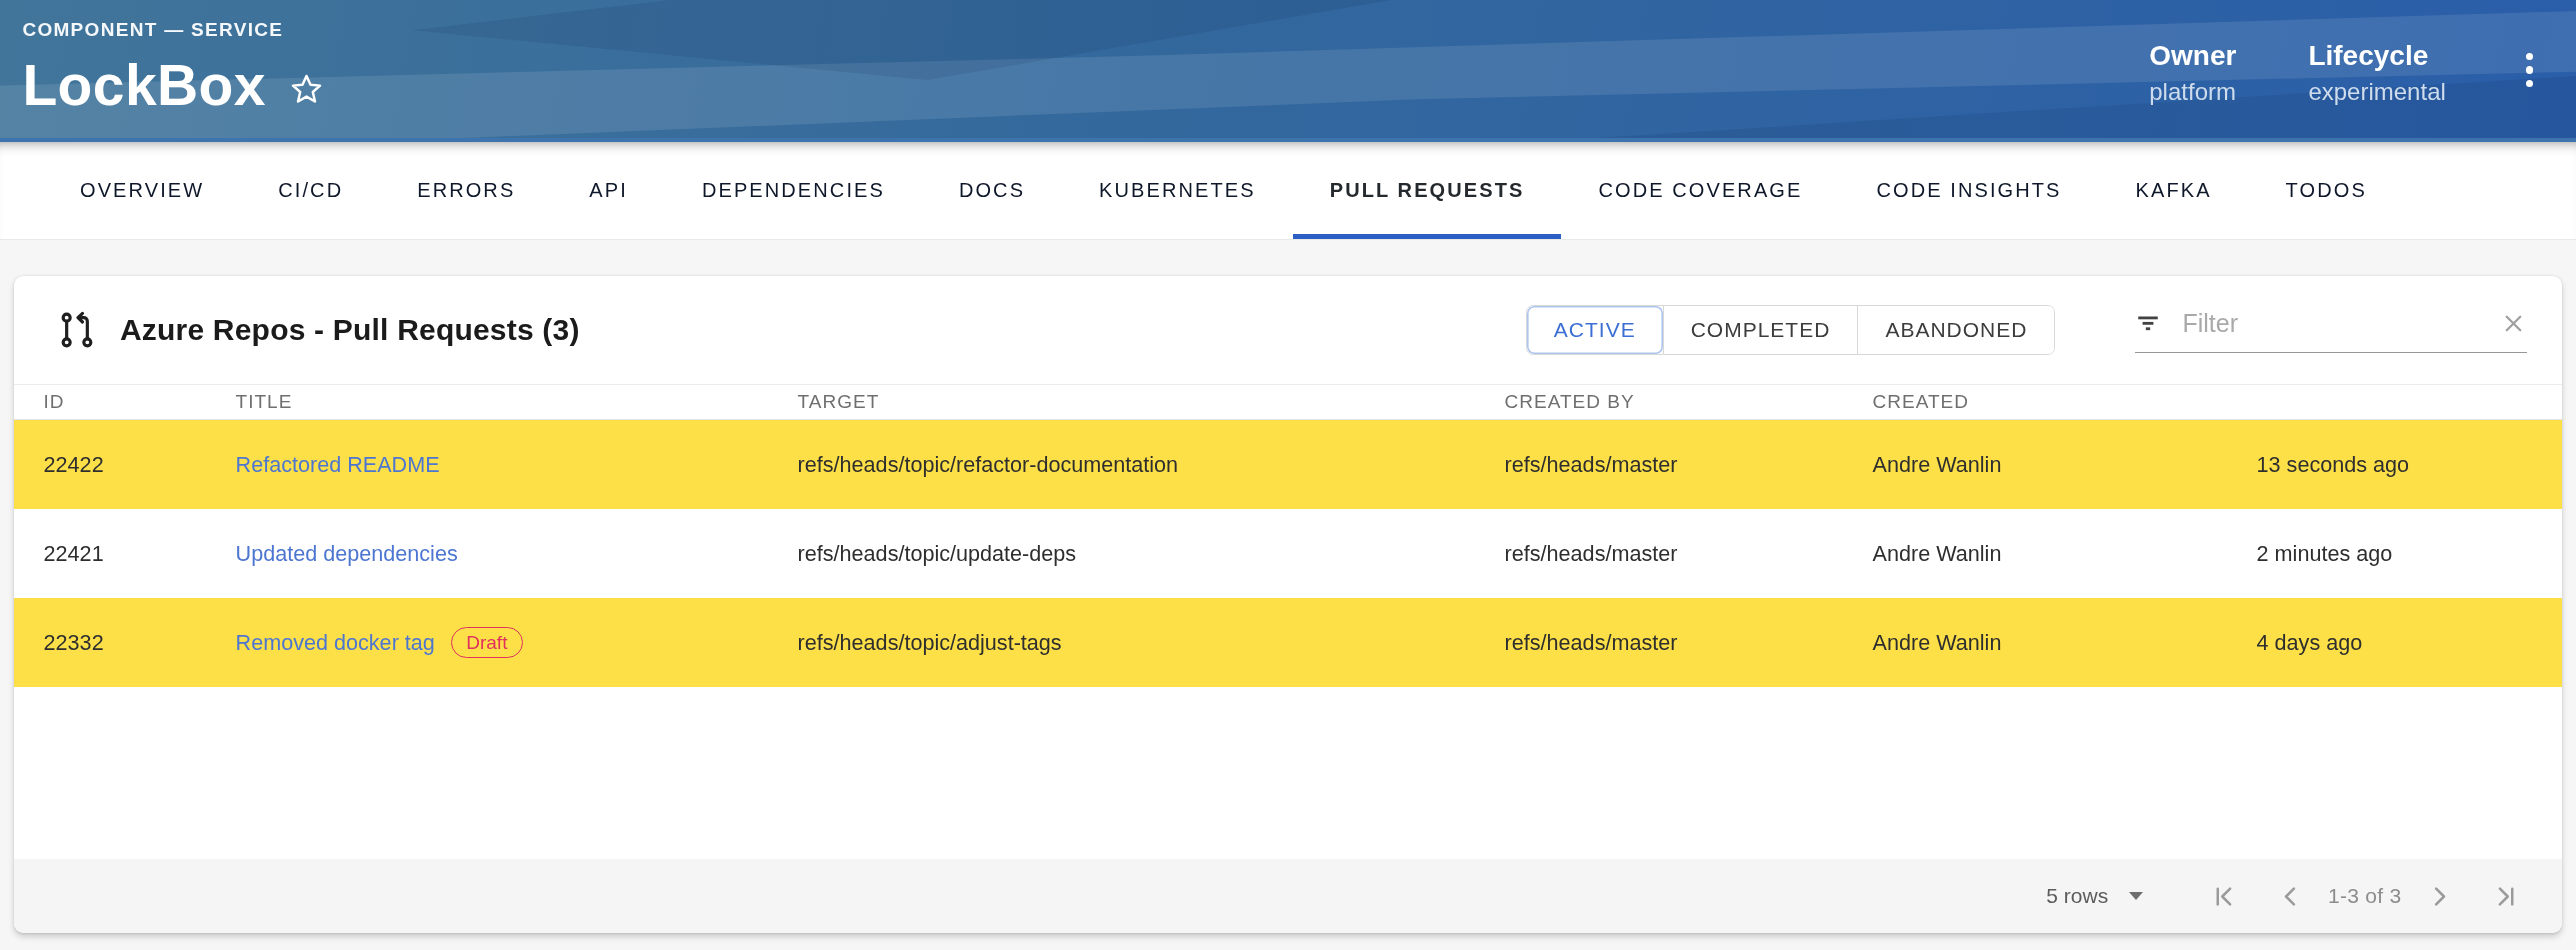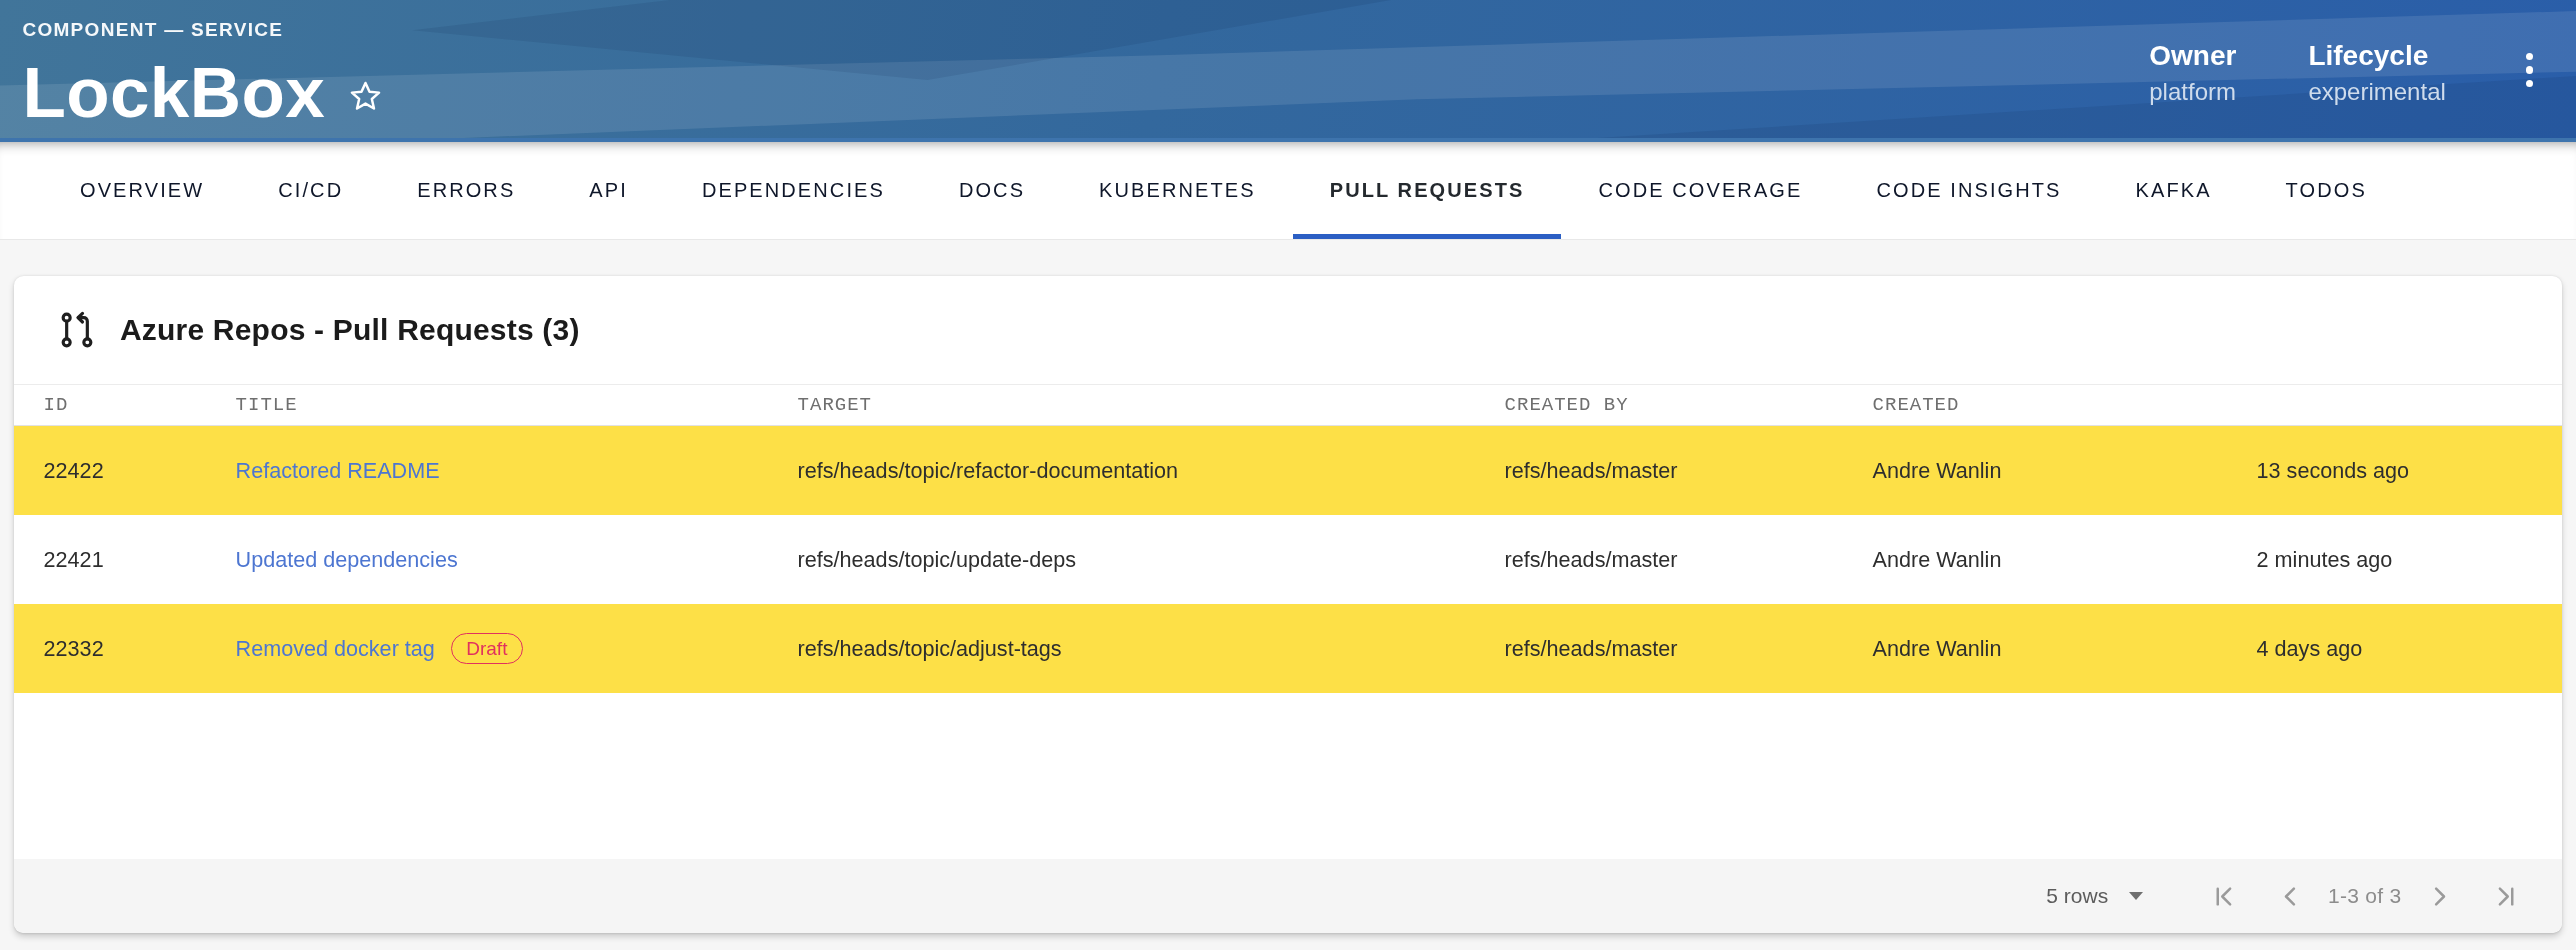--- a/index.html
+++ b/index.html
@@ -22,21 +22,21 @@
     padding:0 35px 0 22.4px;
     color:#fff;
   }
   .wave { position:absolute; inset:0; pointer-events:none; }
   .wave.w1 { background:rgba(255,255,255,0.10); clip-path:polygon(0 100%, 0 62%, 45% 40%, 100% 8%, 100% 52%, 55% 72%, 18% 100%); }
   .wave.w2 { background:rgba(8,30,70,0.10); clip-path:polygon(26% 0, 54% 0, 36% 58%, 16% 22%); }
   .wave.w3 { background:rgba(8,30,70,0.10); clip-path:polygon(100% 55%, 100% 100%, 62% 100%); }
   .hdr-left { flex:1; position:relative; z-index:2; }
   .eyebrow { margin-top:19px; font-size:19px; font-weight:bold; letter-spacing:1.3px; color:rgba(255,255,255,0.95); }
   .title-row { display:flex; align-items:center; gap:22.4px; margin-top:11.2px; }
-  .page-title { margin:0; font-size:71px; font-weight:bold; letter-spacing:0.4px; color:#fff; }
+  .page-title { margin:0; font-size:57px; font-weight:bold; letter-spacing:0.4px; color:#fff; }
   .star-btn { background:none; border:none; cursor:pointer; padding:0; line-height:0; margin-top:8px; }
   .hdr-meta { position:relative; z-index:2; display:flex; align-items:flex-start; gap:72px; margin-top:40px; }
   .meta-label { font-size:28px; font-weight:bold; color:#fff; }
   .meta-value { font-size:24px; color:#cfdcec; margin-top:6.4px; }
   .kebab-btn { background:none; border:none; cursor:pointer; display:flex; flex-direction:column; gap:6.4px; padding:8px; margin-top:4.8px; }
   .kebab-btn i { width:7.2px; height:7.2px; border-radius:50%; background:#fff; }
 
   
   .tab-bar {
     height:98px; background:#fff; display:flex; align-items:stretch;
@@ -79,23 +79,23 @@
   .icon-btn { background:none; border:none; padding:0; cursor:pointer; line-height:0; }
 
   
   .table { flex:1; display:flex; flex-direction:column; }
   .thead, .trow {
     display:grid;
     grid-template-columns:192px 562px 707px 368px 384px 1fr;
     align-items:center; padding-left:30px;
   }
   .thead {
-    height:42px; flex:0 0 auto;
+    height:36px; flex:0 0 auto;
     border-top:0.8px solid #ececec; border-bottom:0.8px solid #e2e2e2;
-    color:#6f6f6f; font-size:19px; letter-spacing:1px;font-family:Liberation Mono, monospace;
+    color:#6f6f6f; font-size:19px; letter-spacing:1px;
   }
   .trow { height:89px; flex:0 0 auto; font-size:21.6px; color:#2e2e2e; }
   .trow.odd { background:#fde047; }
   .title-cell { display:flex; align-items:center; gap:16px; }
   .pr-link { color:#4d76d1; text-decoration:none; cursor:pointer; }
   .chip {
     border:1.6px solid #e0315f; color:#e0315f; border-radius:26px;
     padding:4.8px 14.4px; font-size:19px; line-height:1; white-space:nowrap;
   }
   .filler { flex:1; background:#fff; }
@@ -174,20 +174,42 @@
           <circle cx="5.2" cy="4.6" r="2.1"></circle>
           <line x1="5.2" y1="6.8" x2="5.2" y2="17.2"></line>
           <circle cx="5.2" cy="19.4" r="2.1"></circle>
           <path d="M12.2 4.6 h3.3 a2.1 2.1 0 0 1 2.1 2.1 v10.5"></path>
           <path d="M14.7 2 L12 4.6 L14.7 7.2"></path>
           <circle cx="17.6" cy="19.4" r="2.1"></circle>
         </svg>
         <div class="card-title">Azure Repos - Pull Requests (3)</div>
       </div>
 
+      <div class="controls">
+        <div class="btn-group">
+          <button class="seg-btn selected">ACTIVE</button>
+          <button class="seg-btn">COMPLETED</button>
+          <button class="seg-btn">ABANDONED</button>
+        </div>
+
+        <div class="filter-box">
+          <svg width="26" height="26" viewBox="0 0 24 24" fill="#424242">
+            <rect x="3" y="6" width="18" height="2.6"></rect>
+            <rect x="7" y="11" width="10" height="2.6"></rect>
+            <rect x="10" y="16" width="4" height="2.6"></rect>
+          </svg>
+          <input class="filter-input" type="text" placeholder="Filter" style="">
+          <button class="icon-btn" aria-label="clear filter">
+            <svg width="27" height="27" viewBox="0 0 24 24" fill="none" stroke="#a0a0a0" stroke-width="2" stroke-linecap="round">
+              <line x1="6" y1="6" x2="18" y2="18"></line>
+                <line x1="18" y1="6" x2="6" y2="18"></line>
+            </svg>
+          </button>
+        </div>
+      </div>
     </div>
 
     <div class="table">
       <div class="thead">
         <div>ID</div>
         <div>TITLE</div>
         <div>TARGET</div>
         <div>CREATED BY</div>
         <div>CREATED</div>
       </div>

